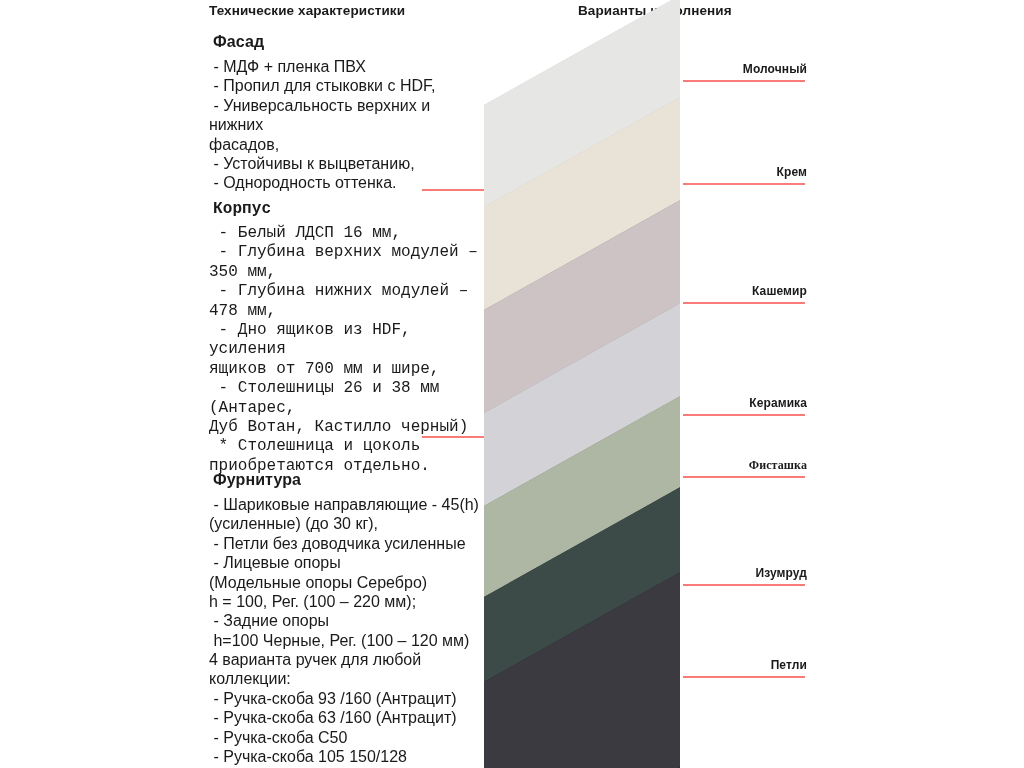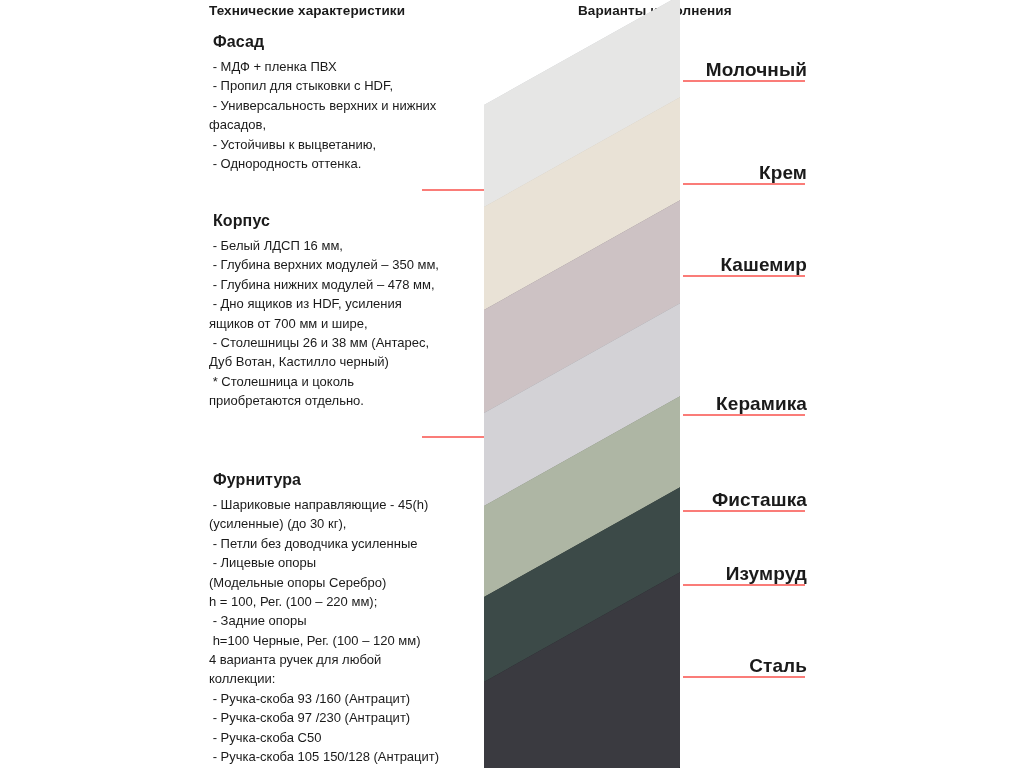--- a/index.html
+++ b/index.html
@@ -49,36 +49,36 @@
     font-weight: bold;
     letter-spacing: .1px;
     margin: 0 0 6px 0;
     padding-left: 4px;
   }
 
   .spec-list {
     margin: 0;
     padding: 0;
     list-style: none;
-    font-size: 13px;
+    font-size: 16px;
     line-height: 19.4px;
   }
   .spec-list li {
     margin: 0;
     padding: 0;
     white-space: pre-wrap;
   }
 
   .section {
     position: absolute;
     left: 0;
     width: 272px;
   }
   #section-facade { top: 33px; }
-  #section-body   { top: 212px; }
+  #section-body   { top: 200px; font-family: Liberation Mono, monospace; }
   #section-hw     { top: 471px; }
   #section-handles{ top: 650px; }
 
   .divider {
     position: absolute;
     left: 213px;
     width: 255px;
     height: 2px;
     background: #fa7c78;
   }
@@ -95,40 +95,40 @@
     pointer-events: none;
   }
   .panel-stack svg { display: block; }
 
   .label-group {
     position: absolute;
     width: 124px;
     text-align: right;
   }
   .label-text {
-    font-size: 19px;
+    font-size: 12px;
     font-weight: bold;
     letter-spacing: .1px;
     white-space: nowrap;
     display: block;
     line-height: 15px;
   }
   .label-rule {
     display: block;
     margin-top: 3px;
     width: 122px;
     height: 2px;
     background: #fa7c78;
   }
 
   #label-0 { left: 683px; top: 62px; }
   #label-1 { left: 683px; top: 165px; }
-  #label-2 { left: 683px; top: 257px; }
+  #label-2 { left: 683px; top: 284px; }
   #label-3 { left: 683px; top: 376px; margin-top: 20px; }
-  #label-4 { left: 683px; top: 492px; }
+  #label-4 { left: 683px; top: 458px; font-family: Liberation Serif, serif; }
   #label-5 { left: 683px; top: 566px; }
   #label-6 { left: 683px; top: 658px; }
 </style>
 </head>
 <body style="background: rgb(255, 255, 255); color: rgb(26, 26, 26);">
 
 <div class="stage">
 
   <div class="col-heading" id="heading-specs">Технические характеристики</div>
 
@@ -175,21 +175,21 @@
         <li> - Задние опоры
  h=100 Черные, Рег. (100 – 120 мм)</li>
       </ul>
     </div>
 
     <div class="section" id="section-handles">
       <ul class="spec-list">
         <li>4 варианта ручек для любой
 коллекции:</li>
         <li> - Ручка-скоба 93 /160 (Антрацит)</li>
-        <li> - Ручка-скоба 97 /230 (Антрацит)</li>
+        <li> - Ручка-скоба 63 /160 (Антрацит)</li>
         <li> - Ручка-скоба С50</li>
         <li> - Ручка-скоба 105 150/128 (Антрацит)</li>
       </ul>
     </div>
 
     <div class="divider" id="divider-1" style="background: rgb(250, 124, 120);"></div>
     <div class="divider" id="divider-2" style="background: rgb(250, 124, 120);"></div>
   </div>
 
   <div class="panel-stack">
@@ -257,17 +257,17 @@
   </div>
   <div class="label-group" id="label-4">
     <span class="label-text">Фисташка</span>
     <span class="label-rule" style="background: rgb(250, 124, 120);"></span>
   </div>
   <div class="label-group" id="label-5">
     <span class="label-text">Изумруд</span>
     <span class="label-rule" style="background: rgb(250, 124, 120);"></span>
   </div>
   <div class="label-group" id="label-6">
-    <span class="label-text">Сталь</span>
+    <span class="label-text">Петли</span>
     <span class="label-rule" style="background: rgb(250, 124, 120);"></span>
   </div>
 
 </div>
 
 </body></html>

